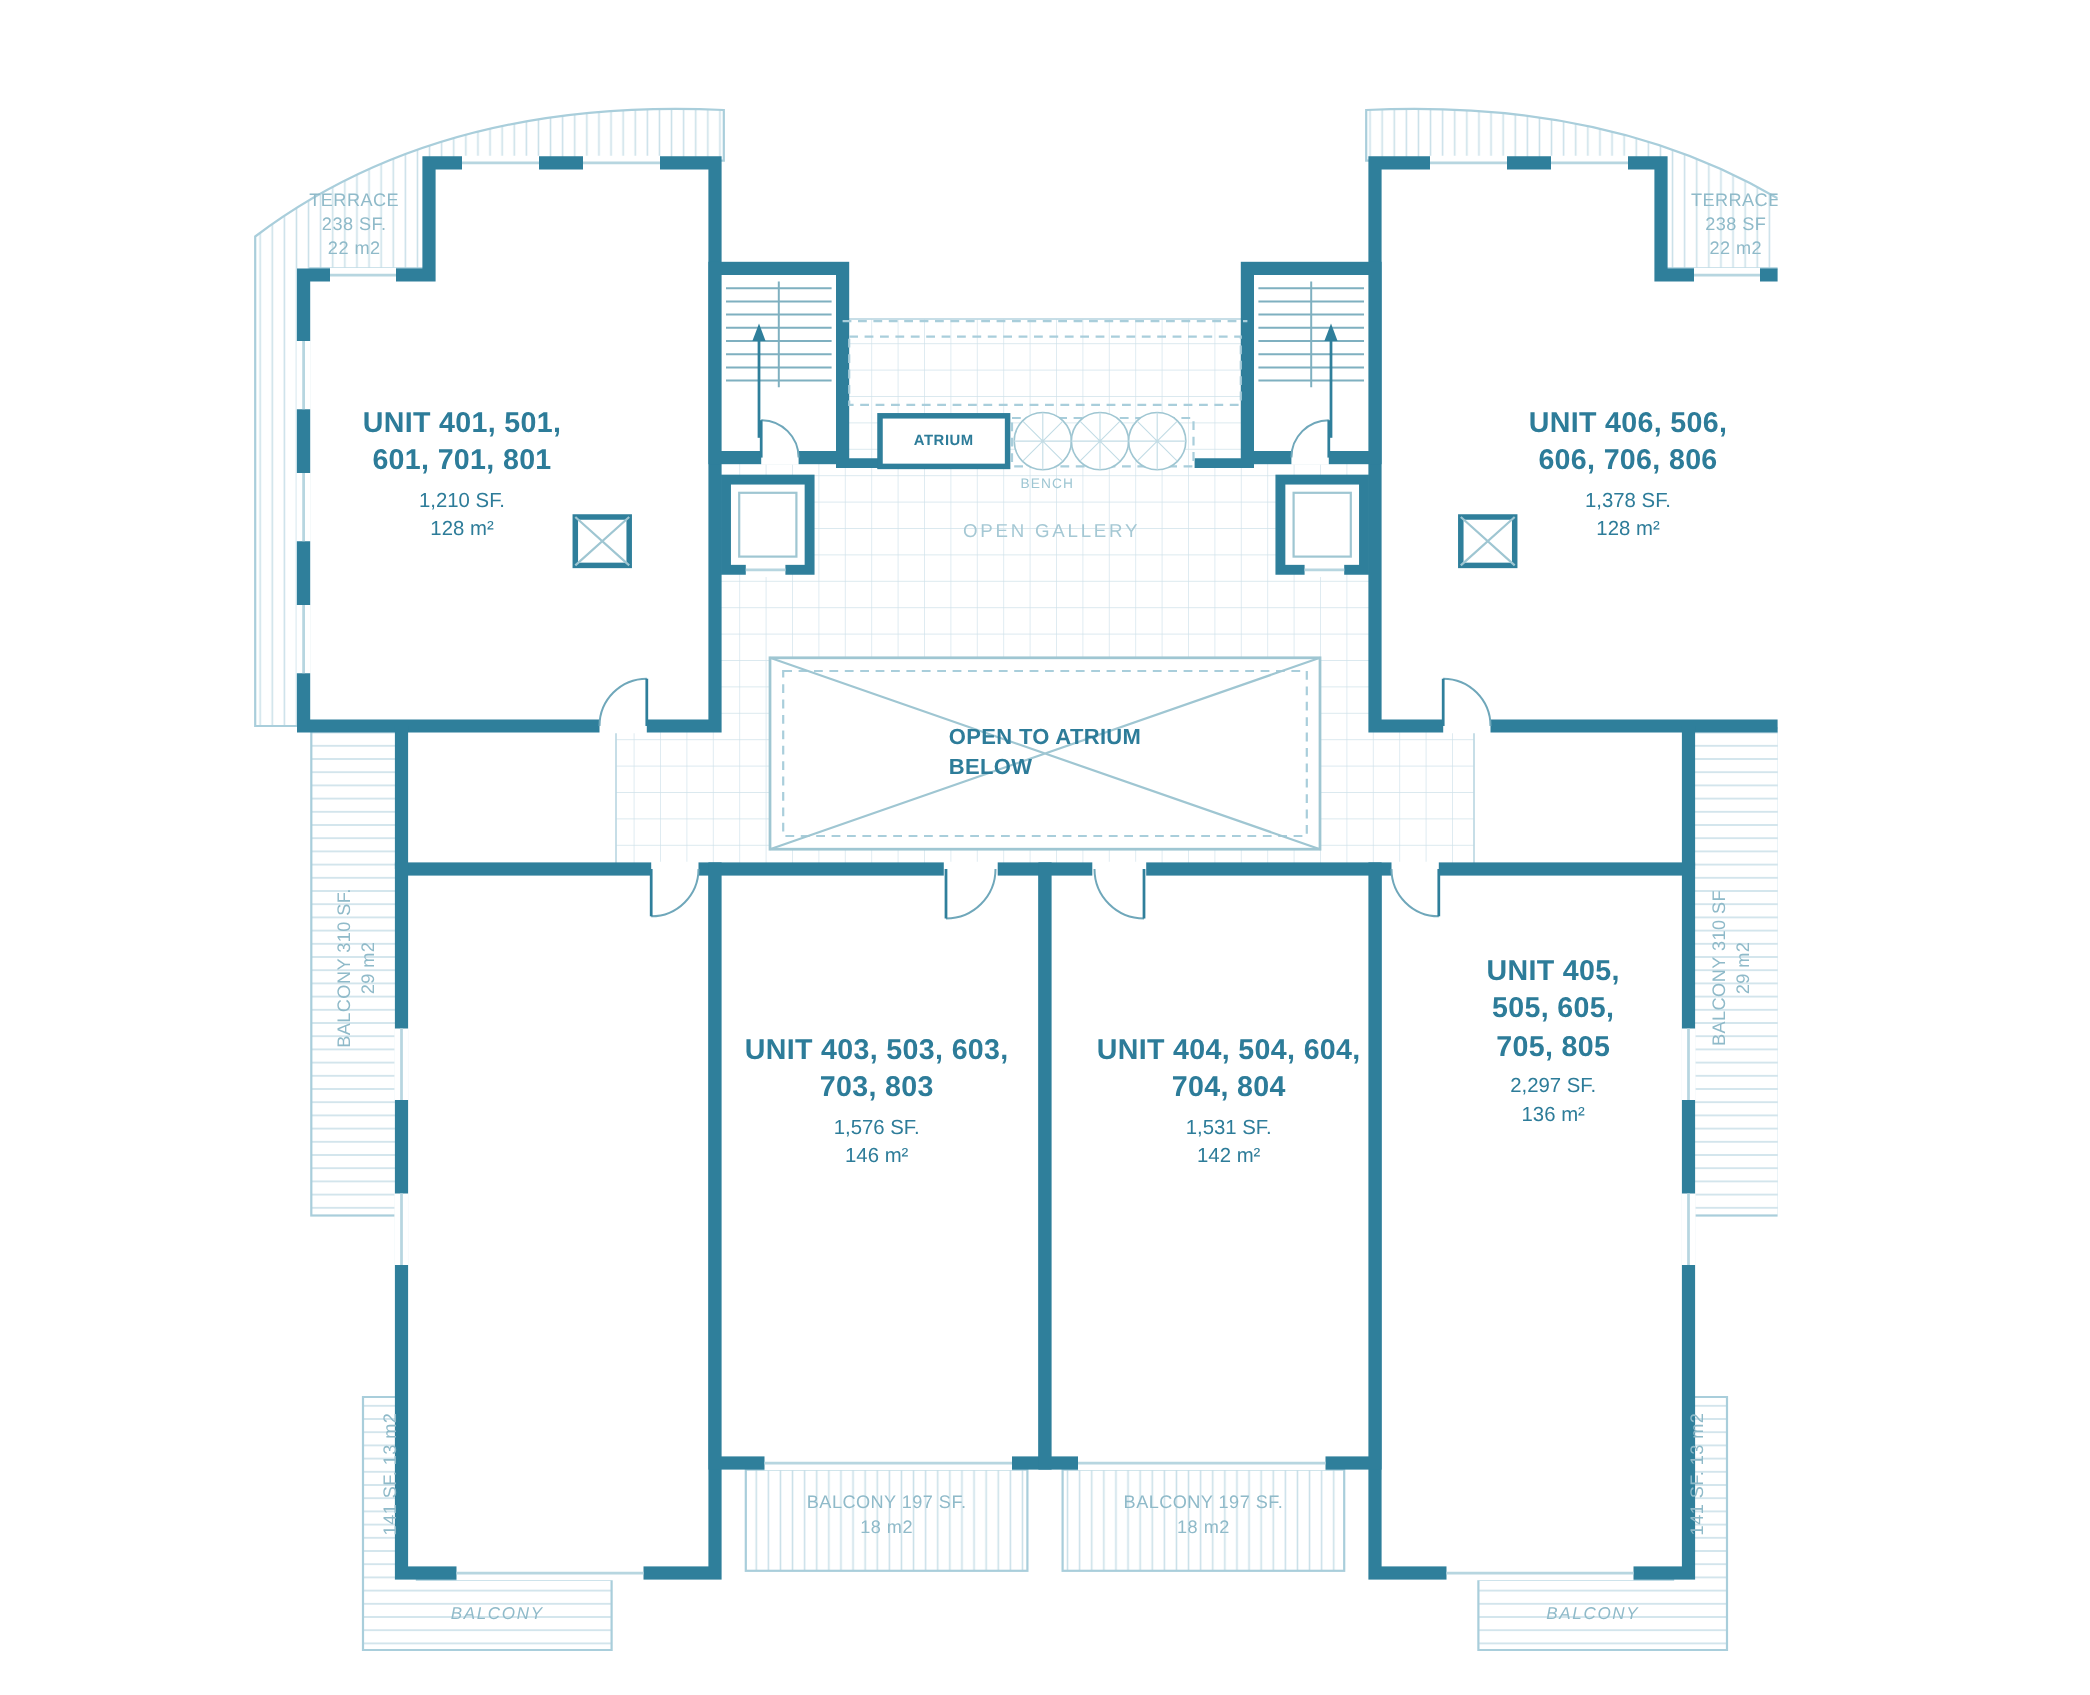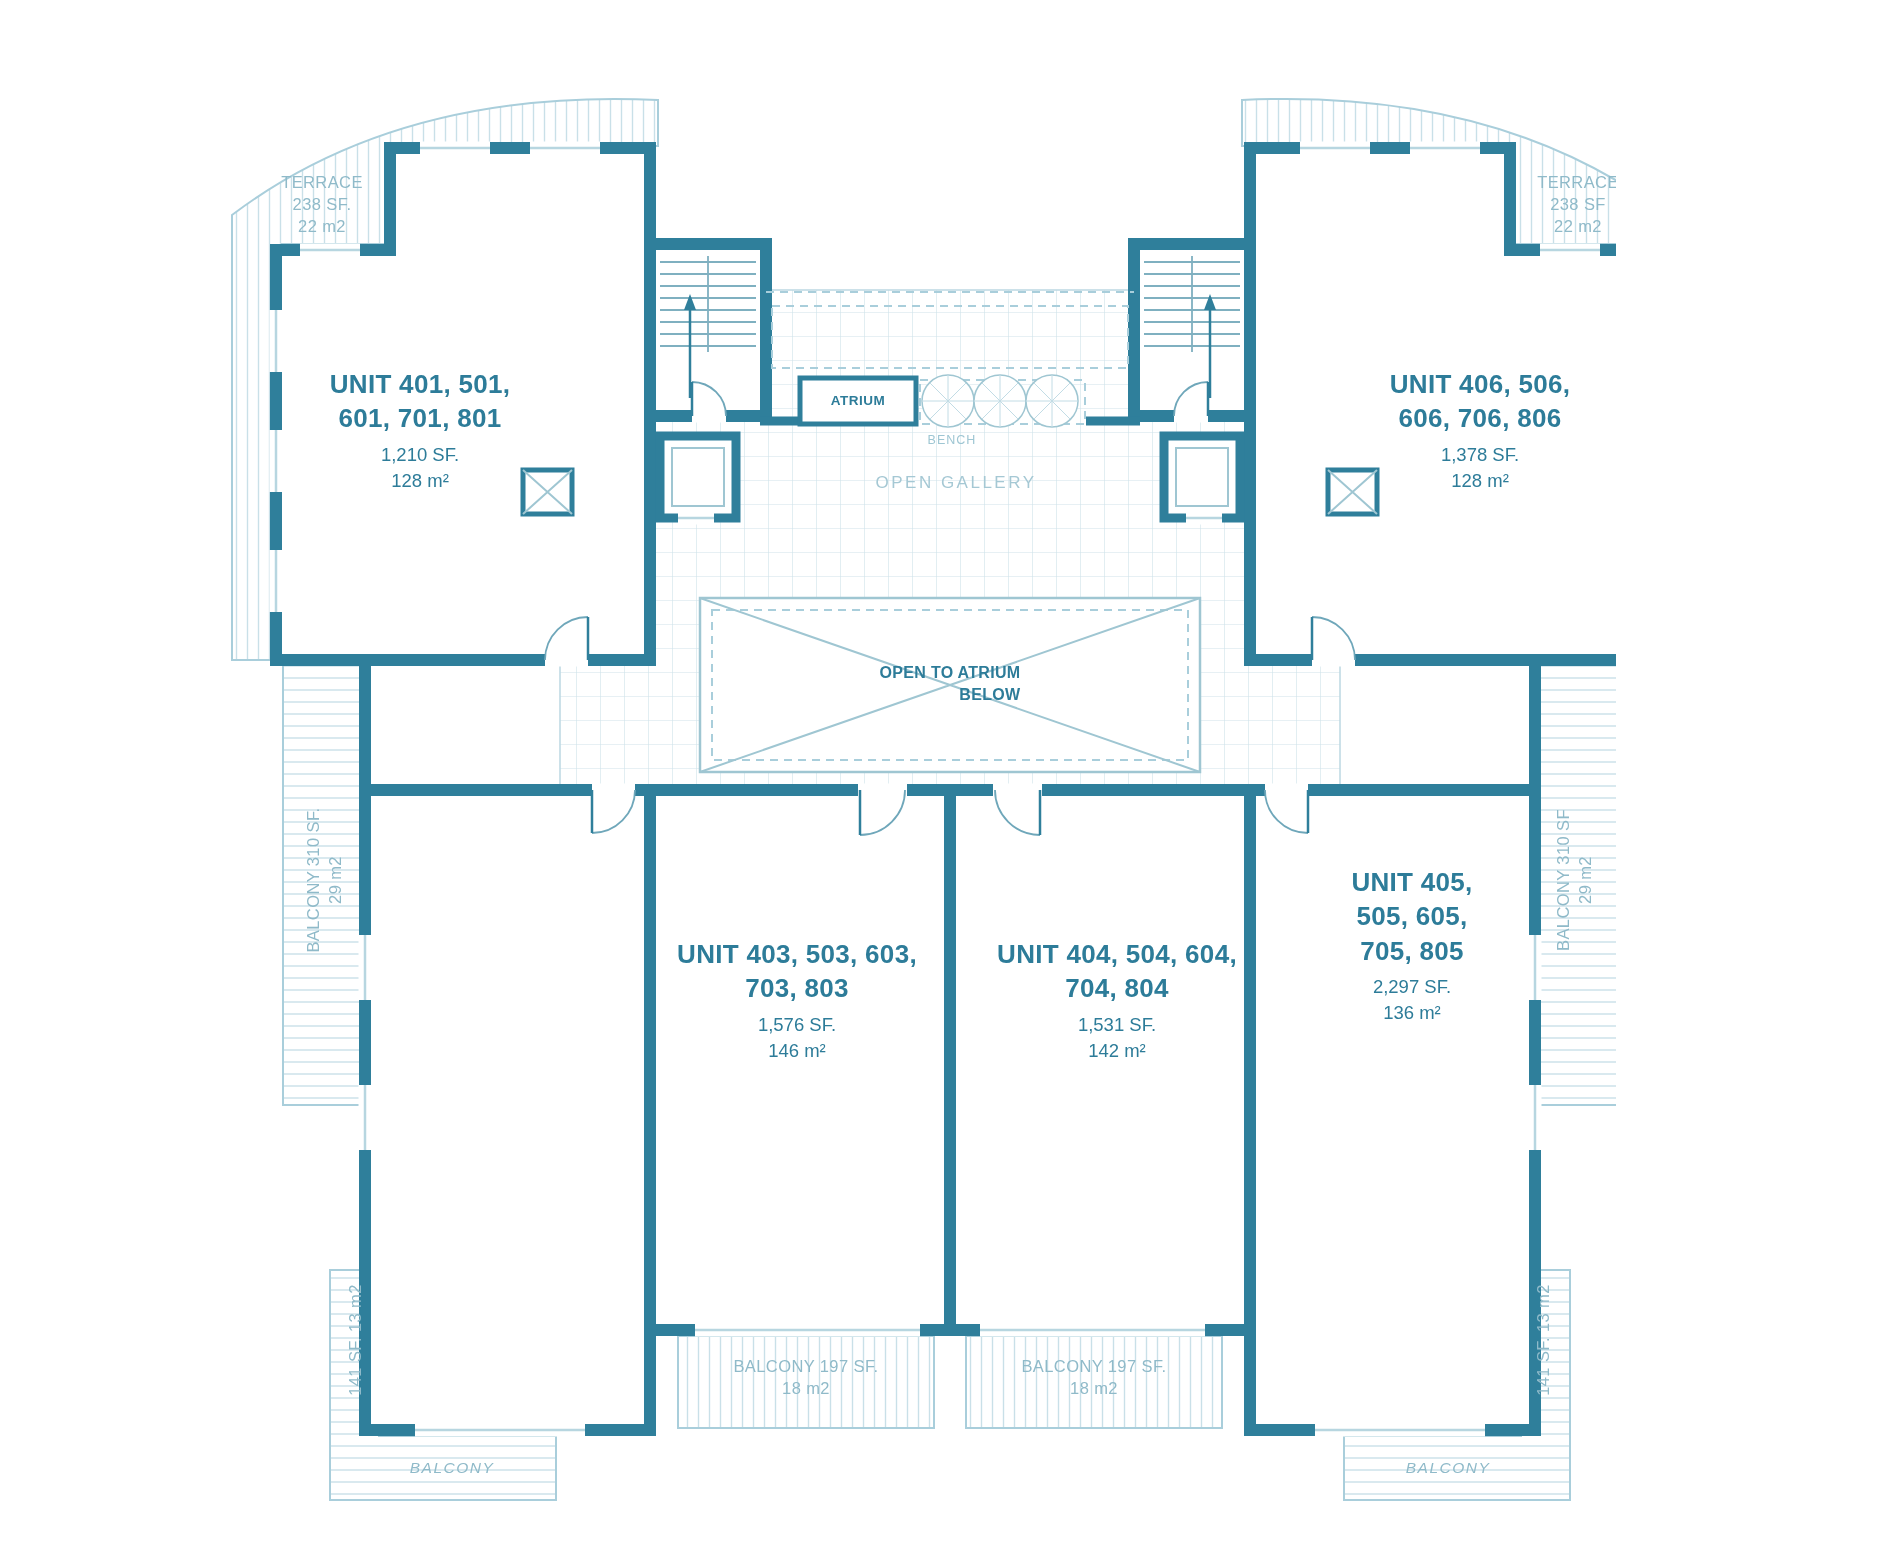--- a/index.html
+++ b/index.html
@@ -29,22 +29,22 @@
   .lbl{position:absolute;transform:translate(-50%,-50%);text-align:center;color:#8fbac9;
        font-size:16.5px;line-height:1.32;letter-spacing:.4px;white-space:nowrap;}
   .lbl.rot{transform:translate(-50%,-50%) rotate(-90deg);}
   .unitlbl{position:absolute;transform:translate(-50%,-50%);text-align:center;color:#2d7c99;}
   .unitlbl .nm{font-size:26px;font-weight:700;line-height:1.32;letter-spacing:.3px;white-space:nowrap;}
   .unitlbl .ar{font-size:18.5px;line-height:1.4;white-space:nowrap;}
   .unitlbl .ar.first{margin-top:6px;}
   .pl{position:absolute;transform:translate(-50%,-50%);color:#2d7c99;font-weight:700;font-size:13.5px;letter-spacing:.5px;white-space:nowrap;}
   .bn{position:absolute;transform:translate(-50%,-50%);color:#9ec6d3;font-size:12.5px;letter-spacing:1px;white-space:nowrap;}
   .og{position:absolute;transform:translate(-50%,-50%);color:#a5c8d4;font-size:17px;letter-spacing:2.5px;white-space:nowrap;}
-  .atr{position:absolute;transform:translate(-50%,-50%);text-align:right;color:#2d7c99;font-weight:700;
-       font-size:16px;line-height:1.4;letter-spacing:.3px;white-space:nowrap;}
+  .atr{position:absolute;transform:translate(-50%,-50%);text-align:left;color:#2d7c99;font-weight:700;
+       font-size:20px;line-height:1.4;letter-spacing:.3px;white-space:nowrap;}
   .cor{font-size:15.5px;letter-spacing:1.5px;font-style:italic;}
 </style>
 </head>
 <body>
 
 <div id="plan">
 
   <svg width="1900" height="1541" viewBox="0 0 1900 1541">
     <defs>
       <pattern id="hv" width="11" height="11" patternUnits="userSpaceOnUse">

